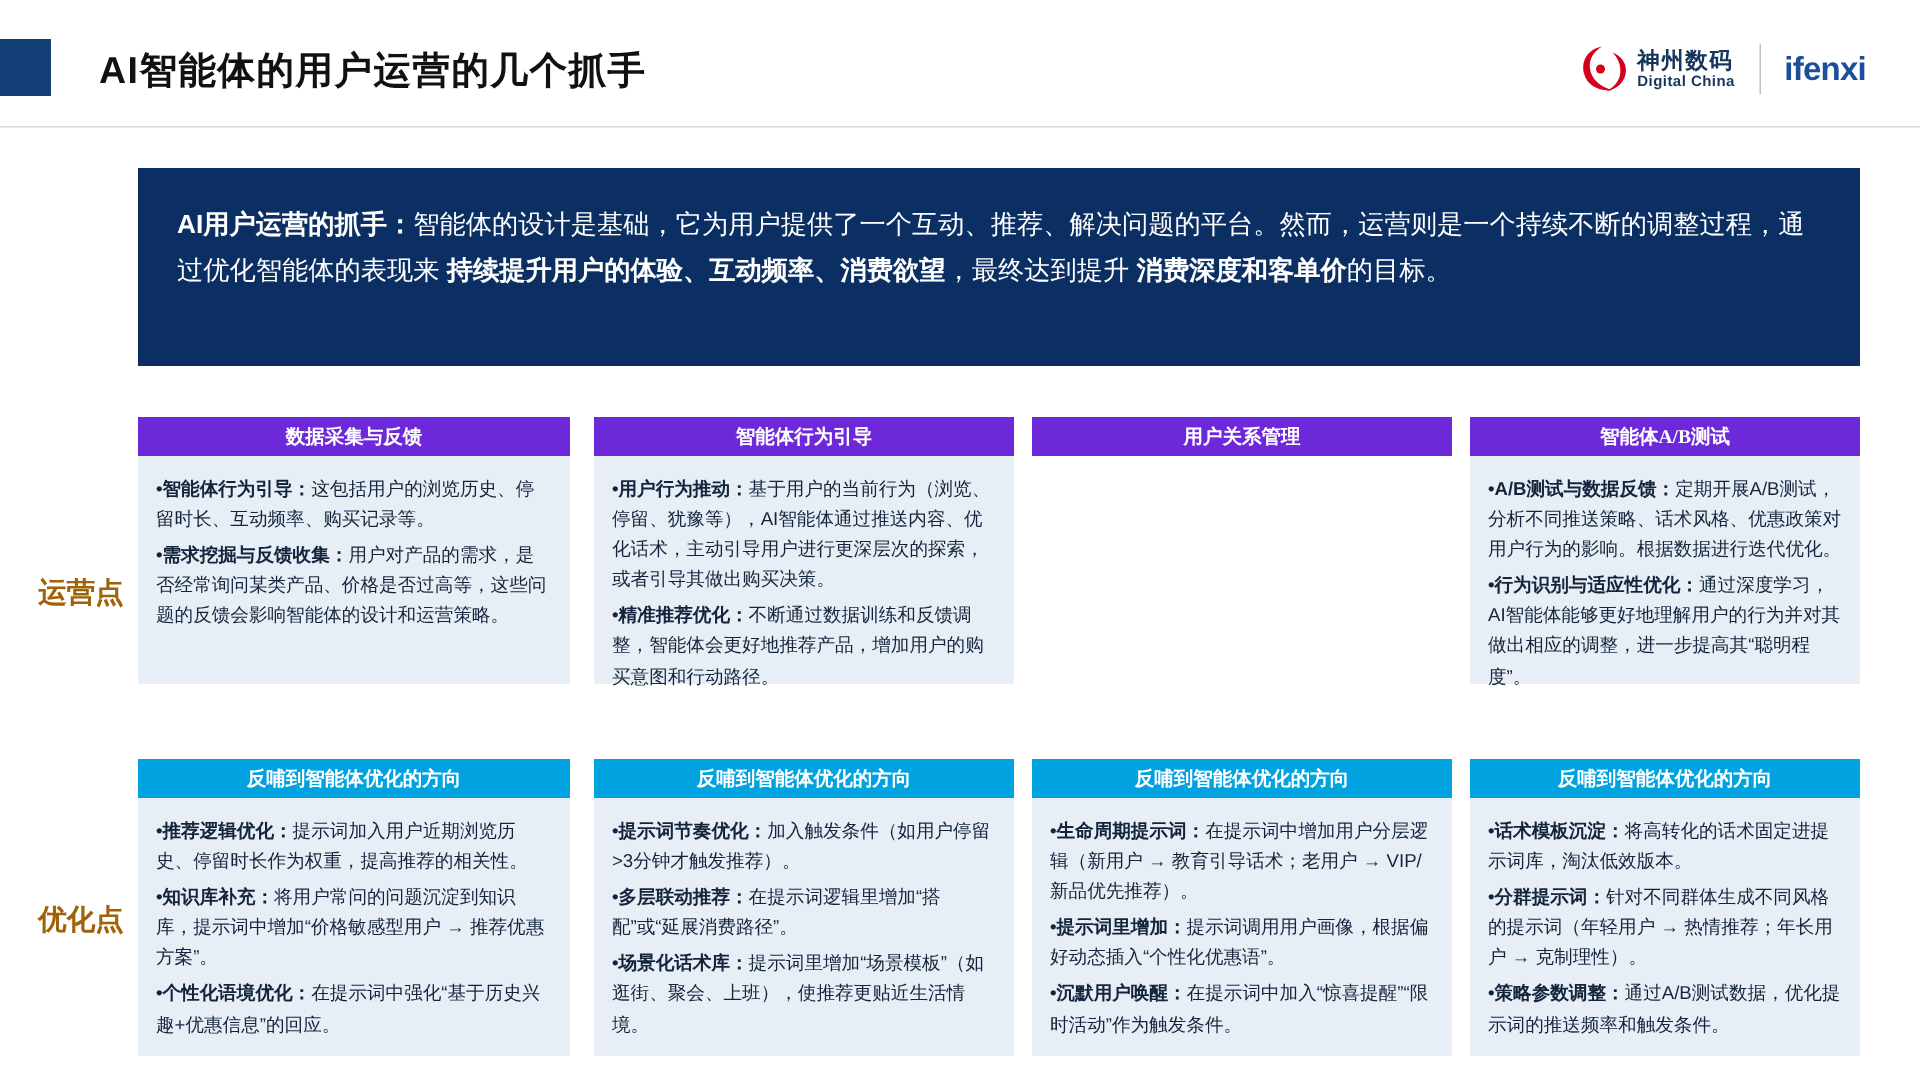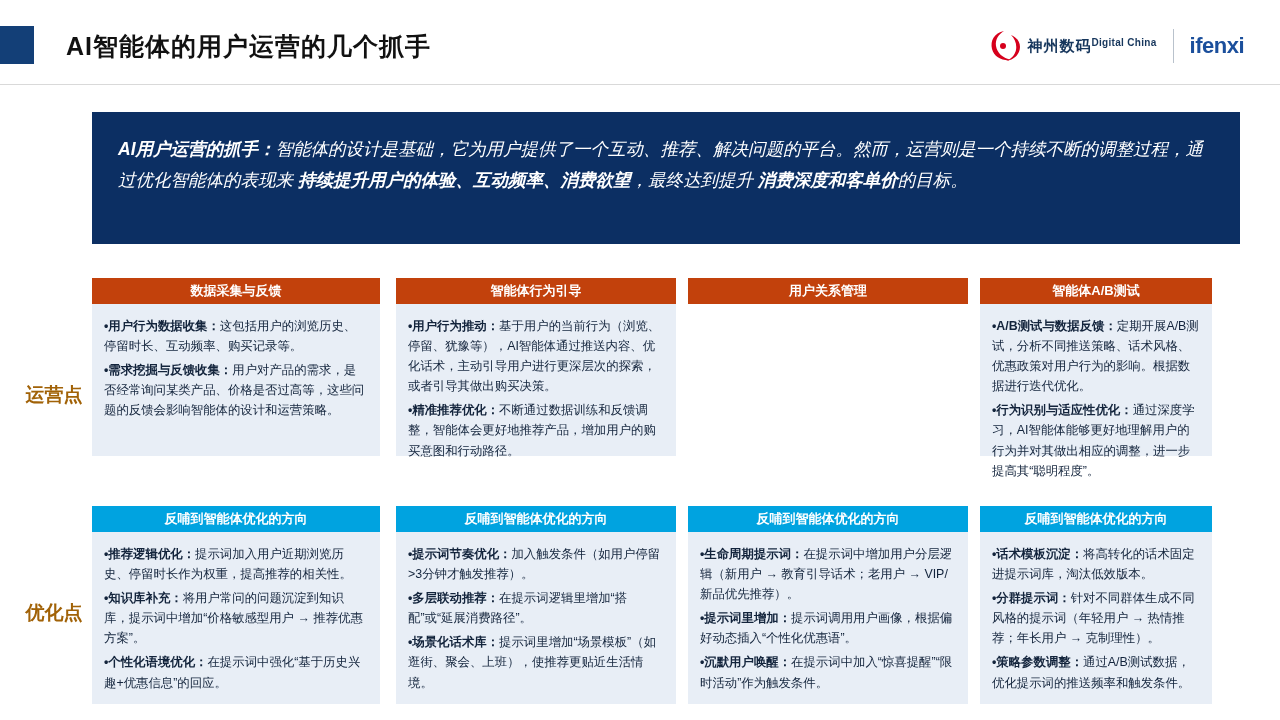--- a/index.html
+++ b/index.html
@@ -47,21 +47,21 @@
     align-items: center;
   }
   .brand-mark {
     width: 34px; height: 34px;
     position: relative;
     margin-right: 7px;
   }
   .brand-mark svg { display:block; }
   .brand-cn {
     display: flex;
-    flex-direction: row;
+    flex-direction: column;
     justify-content: center;
     line-height: 1.15;
   }
   .brand-cn-top {
     font-size: 15px;
     font-weight: bold;
     color: #16365c;
     letter-spacing: 1px;
   }
   .brand-cn-bot {
@@ -87,21 +87,20 @@
   
   .summary {
     position: absolute;
     left: 92px; top: 112px;
     width: 1148px;
     height: 132px;
     background: #0c2f63;
     color: #ffffff;
     box-sizing: border-box;
     padding: 22px 32px 0 26px;
-    font-style: italic;
   }
   .summary p {
     margin: 0;
     font-size: 17.5px;
     line-height: 1.75;
     font-weight: bold;
   }
   .summary .thin {
     font-weight: normal;
   }
@@ -145,34 +144,34 @@
     margin: 0;
     padding: 0;
     list-style: none;
   }
   .card-body li {
     margin: 0 0 4px 0;
     text-indent: 0;
   }
   .card-body li b { font-weight: bold; }
 
-  .row1 .card-head { background: #c2410c; }
+  .row1 .card-head { background: #6d28d9; font-family: Liberation Serif, serif; }
   .row2 .card-head { background: #00a3e0; }
   .row1 .card-body { height: 152px; }
   .row2 .card-body { height: 172px; }
 
   .c1 { left: 92px; }
   .c2 { left: 396px; }
   .c3 { left: 688px; }
   .c4 { left: 980px; }
   .row1 { top: 278px; }
   .row2 { top: 506px; }
   .card.c2, .card.c3 { width: 276px; }
   .card.c1 { width: 288px; }
-  .card.c4 { width: 232px; }
+  .card.c4 { width: 260px; }
   .card.c2 { width: 280px; }
   .card.c3 { width: 280px; }
 </style>
 </head>
 <body>
 
 <div class="header">
   <div class="header-accent"></div>
   <div class="header-title">AI智能体的用户运营的几个抓手</div>
 
@@ -199,21 +198,21 @@
   </p>
 </div>
 
 <div class="row-label r1">运营点</div>
 <div class="row-label r2">优化点</div>
 
 <div class="card row1 c1">
   <div class="card-head">数据采集与反馈</div>
   <div class="card-body">
     <ul>
-      <li><b>•用户行为数据收集：</b><span>这包括用户的浏览历史、停留时长、互动频率、购买记录等。</span></li>
+      <li><b>•智能体行为引导：</b><span>这包括用户的浏览历史、停留时长、互动频率、购买记录等。</span></li>
       <li><b>•需求挖掘与反馈收集：</b><span>用户对产品的需求，是否经常询问某类产品、价格是否过高等，这些问题的反馈会影响智能体的设计和运营策略。</span></li>
     </ul>
   </div>
 </div>
 
 <div class="card row1 c2">
   <div class="card-head">智能体行为引导</div>
   <div class="card-body">
     <ul>
       <li><b>•用户行为推动：</b><span>基于用户的当前行为（浏览、停留、犹豫等），AI智能体通过推送内容、优化话术，主动引导用户进行更深层次的探索，或者引导其做出购买决策。</span></li>

